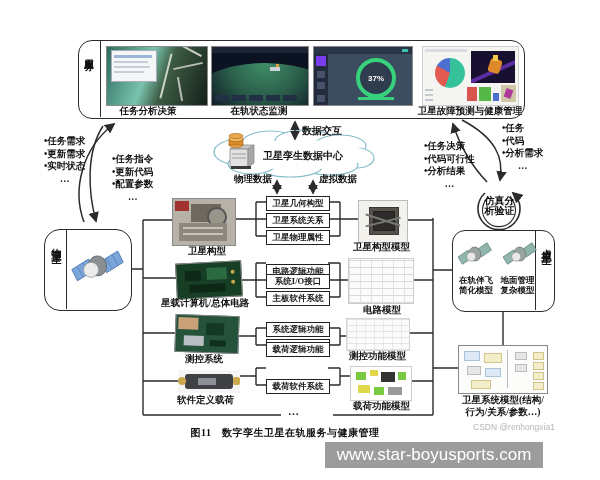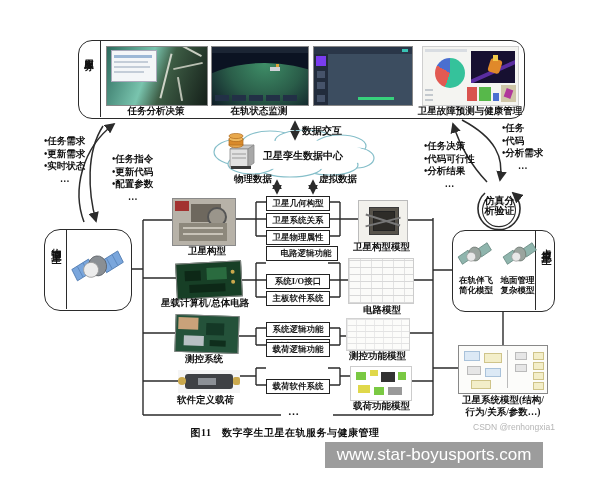--- a/index.html
+++ b/index.html
@@ -115,20 +115,22 @@
 
   <div class="screen" style="left:313px;width:98px;background:#3c4d60;z-index:2;">
     <div class="abs" style="left:0;top:0;width:98px;height:7px;background:#2a3648;"></div>
     <div class="abs" style="left:88px;top:2px;width:6px;height:3px;background:#39c2b4;"></div>
     <div class="abs" style="left:0;top:7px;width:14px;height:51px;background:#222c3c;">
       <div class="abs" style="left:2px;top:2px;width:10px;height:10px;background:#7a3df0;"></div>
       <div class="abs" style="left:3px;top:17px;width:8px;height:7px;background:#46536a;"></div>
       <div class="abs" style="left:3px;top:28px;width:8px;height:7px;background:#46536a;"></div>
       <div class="abs" style="left:3px;top:41px;width:8px;height:7px;background:#46536a;"></div>
     </div>
+    <div class="abs" style="left:42px;top:11px;width:32px;height:32px;border-radius:50%;border:4.5px solid #37d17c;background:#2e3c4e;
+         display:flex;align-items:center;justify-content:center;color:#fff;font-family:'Liberation Sans',sans-serif;font-weight:bold;font-size:8px;z-index:2;">37%</div>
     <div class="abs" style="left:44px;top:50px;width:36px;height:3px;background:#37d17c;"></div>
   </div>
 
   <div class="screen" style="left:422px;width:95px;background:#f4f4f1;border:1px solid #cfcfcf;z-index:2;">
     <div class="abs" style="left:2px;top:2px;width:42px;height:3px;background:#d9dde2;"></div>
     <div class="abs" style="left:12px;top:11px;width:30px;height:30px;border-radius:50%;
          background:conic-gradient(#35c29b 0 200deg,#e25a52 200deg 300deg,#4a6fd0 300deg 360deg);"></div>
     <div class="abs" style="left:48px;top:4px;width:44px;height:32px;background:#171031;overflow:hidden;">
       <div class="abs" style="left:-6px;top:18px;width:60px;height:4px;background:#5a2da0;transform:rotate(-24deg);"></div>
       <div class="abs" style="left:18px;top:8px;width:12px;height:14px;background:#e0892a;border-radius:3px;transform:rotate(18deg);"></div>
@@ -138,21 +140,21 @@
     <div class="abs" style="left:56px;top:40px;width:12px;height:14px;background:#57b84a;"></div>
     <div class="abs" style="left:70px;top:46px;width:6px;height:8px;background:#4a6fd0;"></div>
     <div class="abs" style="left:78px;top:38px;width:15px;height:17px;background:#cfc6a8;">
       <div class="abs" style="left:4px;top:4px;width:7px;height:9px;background:#b0379b;transform:rotate(20deg);"></div>
     </div>
     <div class="abs" style="left:2px;top:42px;width:8px;height:2px;background:#c4c9ce;"></div>
     <div class="abs" style="left:2px;top:47px;width:8px;height:2px;background:#c4c9ce;"></div>
     <div class="abs" style="left:2px;top:52px;width:8px;height:2px;background:#c4c9ce;"></div>
   </div>
 
-  <div class="lbl lbl-c" style="left:156px;top:105px;z-index:3;">任务分析决策</div>
+  <div class="lbl lbl-c" style="left:148px;top:105px;z-index:3;">任务分析决策</div>
   <div class="lbl lbl-c" style="left:259px;top:105px;z-index:3;font-family:Liberation Mono, monospace;">在轨状态监测</div>
   <div class="lbl lbl-c" style="left:470px;top:105px;z-index:3;">卫星故障预测与健康管理</div>
 
   <div class="lbl" style="left:302px;top:124px;font-size:10px;z-index:3;">数据交互</div>
   <div class="lbl" style="left:263px;top:149px;font-size:10px;z-index:3;">卫星孪生数据中心</div>
 
   <svg class="abs" style="left:222px;top:133px;z-index:3;" width="36" height="40">
     <polygon points="8,16 26,16 32,12 14,12" fill="#c8c8c8" stroke="#8a8a8a" stroke-width="0.8"></polygon>
     <rect x="8" y="16" width="18" height="18" fill="#e2e2e2" stroke="#8a8a8a" stroke-width="0.8"></rect>
     <polygon points="26,16 32,12 32,30 26,34" fill="#a8a8a8" stroke="#8a8a8a" stroke-width="0.8"></polygon>
@@ -245,21 +247,21 @@
     <div class="abs" style="left:7px;top:4px;width:48px;height:15px;background:#3f4145;border-radius:3px;"></div>
     <div class="abs" style="left:0px;top:7px;width:8px;height:8px;background:#caa84c;border-radius:50%;"></div>
     <div class="abs" style="left:55px;top:7px;width:7px;height:8px;background:#caa84c;border-radius:2px;"></div>
     <div class="abs" style="left:20px;top:8px;width:18px;height:7px;background:#8c9096;"></div>
   </div>
   <div class="lbl" style="left:177px;top:394px;z-index:3;">软件定义载荷</div>
 
   <div class="attr-box" style="top:196px;">卫星几何构型</div>
   <div class="attr-box" style="top:213px;">卫星系统关系</div>
   <div class="attr-box" style="top:230px;">卫星物理属性</div>
-  <div class="attr-box" style="top:246px;padding-left:8px;">电路逻辑功能</div>
+  <div class="attr-box" style="top:264px;">电路逻辑功能</div>
   <div class="attr-box" style="top:274px;">系统I/O接口</div>
   <div class="attr-box" style="top:291px;">主板软件系统</div>
   <div class="attr-box" style="top:322px;">系统逻辑功能</div>
   <div class="attr-box" style="top:339px;">系统I/O接口</div>
   <div class="attr-box" style="top:342px;">载荷逻辑功能</div>
   <div class="attr-box" style="top:379px;">载荷软件系统</div>
 
   <div class="lbl" style="left:288px;top:405px;font-size:11px;z-index:3;">…</div>
 
   <div class="abs" style="left:358px;top:200px;width:48px;height:41px;background:#f2f1ec;border:1px solid #bbb;z-index:2;overflow:hidden;">

